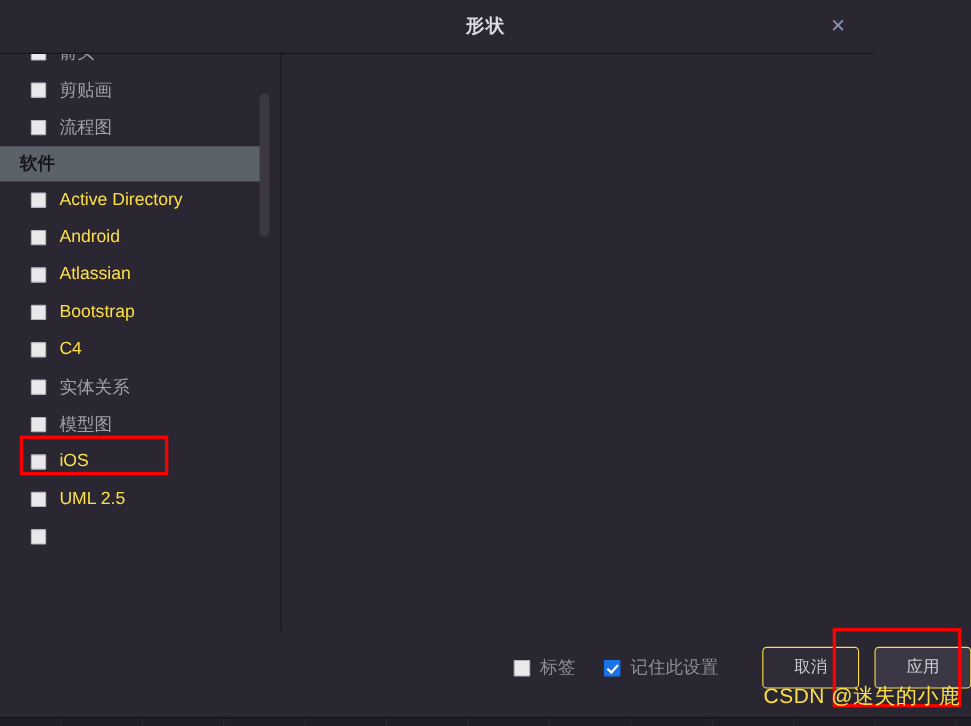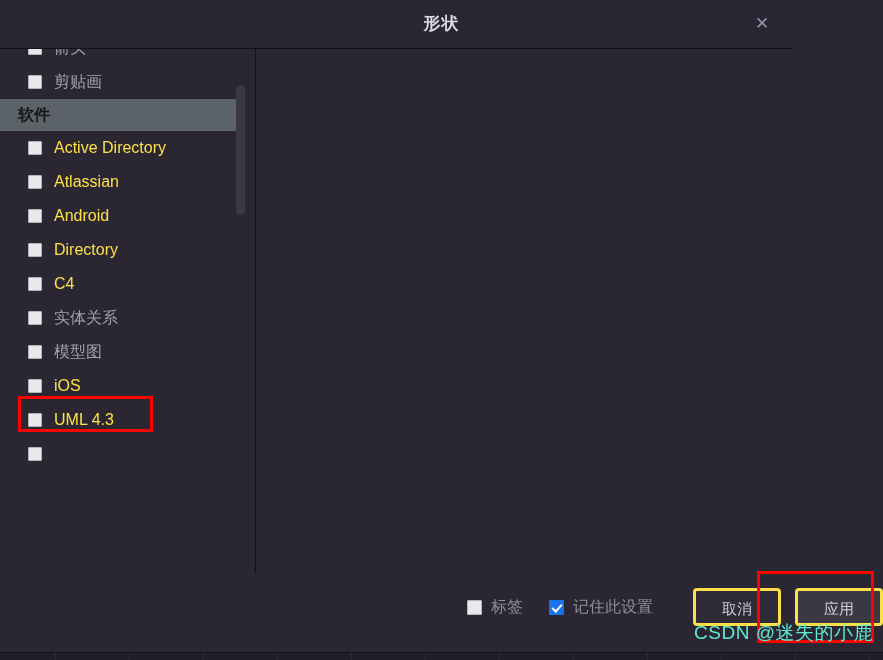--- a/index.html
+++ b/index.html
@@ -226,40 +226,40 @@
     color: #8e8e98;
     font-size: 16px;
     user-select: none;
     white-space: nowrap;
   }
   .btn {
     min-width: 88px;
     height: 38px;
     line-height: 36px;
     text-align: center;
-    border: 3px solid #fde047;
+    border: 1px solid #fde047;
     border-radius: 4px;
     color: #c9cbd4;
     font-size: 15px;
     background: #2f2b37;
     margin-left: 14px;
     cursor: pointer;
     user-select: none;
     box-sizing: border-box;
     padding: 0 16px;
   }
   .btn.primary {
     background: #3b3744;
     color: #cfd1da;
   }
   .watermark {
     position: absolute;
     right: 10px;
     top: 620px;
-    color: #5eead4;
+    color: #fde047;
     font-size: 19px;
     letter-spacing: 0.5px;
     user-select: none;
     white-space: nowrap;
   }
   .bottom-strip {
     position: absolute;
     left: 0;
     top: 652px;
     width: 883px;
@@ -290,58 +290,62 @@
     <div class="left-pane">
       <div class="shape-list" id="shape-list">
           <div class="list-row cn">
             <span class="cb"></span>
             <span class="row-label">箭头</span>
           </div>
           <div class="list-row cn">
             <span class="cb"></span>
             <span class="row-label">剪贴画</span>
           </div>
+          <div class="list-row cn">
+            <span class="cb"></span>
+            <span class="row-label">流程图</span>
+          </div>
           <div class="section-row">
             <span class="row-label">软件</span>
           </div>
           <div class="list-row">
             <span class="cb"></span>
             <span class="row-label">Active Directory</span>
           </div>
           <div class="list-row">
             <span class="cb"></span>
+            <span class="row-label">Android</span>
+          </div>
+          <div class="list-row">
+            <span class="cb"></span>
             <span class="row-label">Atlassian</span>
           </div>
           <div class="list-row">
             <span class="cb"></span>
-            <span class="row-label">Android</span>
-          </div>
-          <div class="list-row">
-            <span class="cb"></span>
-            <span class="row-label">Directory</span>
+            <span class="row-label">Bootstrap</span>
           </div>
           <div class="list-row">
             <span class="cb"></span>
             <span class="row-label">C4</span>
           </div>
           <div class="list-row cn">
             <span class="cb"></span>
             <span class="row-label">实体关系</span>
           </div>
           <div class="list-row cn">
             <span class="cb"></span>
             <span class="row-label">模型图</span>
           </div>
           <div class="list-row">
             <span class="cb"></span>
             <span class="row-label">iOS</span>
           </div>
           <div class="list-row">
             <span class="cb"></span>
-            <span class="row-label">UML 4.3</span>
+            <span class="row-label">UML 2.5</span>
           </div>
           <div class="list-row">
             <span class="cb"></span>
             <span class="row-label"></span>
           </div>
         </div>
 
       <div class="scroll-track">
         <div class="scroll-thumb"></div>
       </div>

